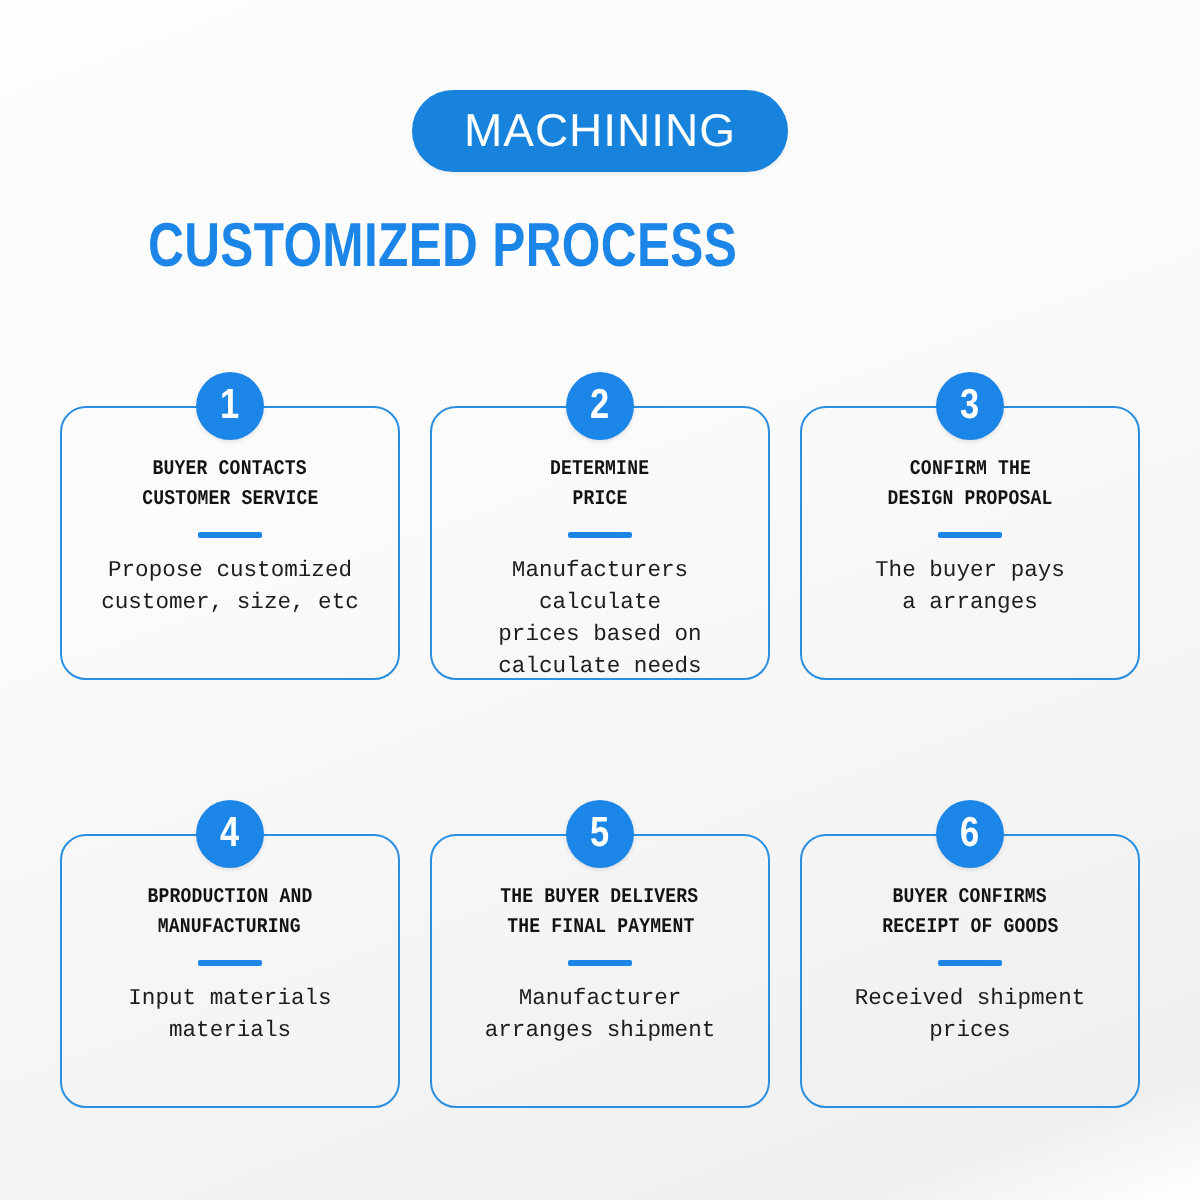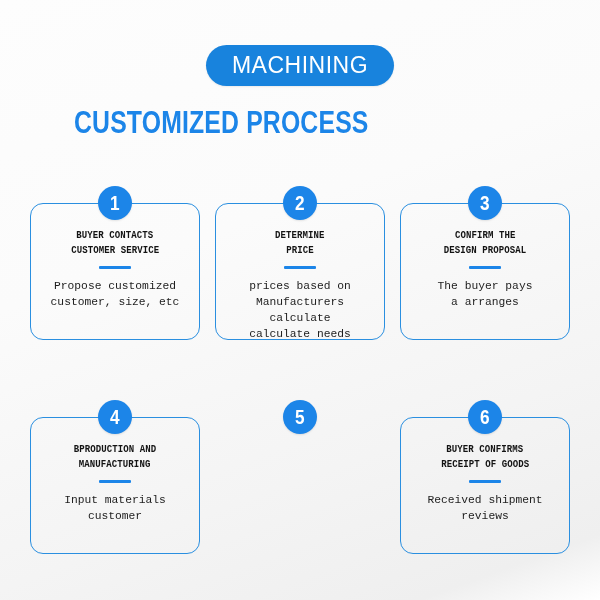--- a/index.html
+++ b/index.html
@@ -180,22 +180,22 @@
       </div>
     </div>
 
     <div class="step">
       <div class="num-circle"><span class="num-glyph">2</span></div>
       <div class="card">
         <div class="card-title">DETERMINE</div>
         <div class="card-title">PRICE</div>
         <div class="divider"></div>
         <div class="card-body">
+          <div>Manufacturers calculate</div>
           <div>prices based on</div>
-          <div>Manufacturers calculate</div>
           <div>calculate needs</div>
         </div>
       </div>
     </div>
 
     <div class="step">
       <div class="num-circle"><span class="num-glyph">3</span></div>
       <div class="card">
         <div class="card-title">CONFIRM THE</div>
         <div class="card-title">DESIGN PROPOSAL</div>
@@ -208,36 +208,45 @@
     </div>
 
     <div class="step">
       <div class="num-circle"><span class="num-glyph">4</span></div>
       <div class="card">
         <div class="card-title">BPRODUCTION AND</div>
         <div class="card-title">MANUFACTURING</div>
         <div class="divider"></div>
         <div class="card-body">
           <div>Input materials</div>
-          <div>customer</div>
+          <div>materials</div>
         </div>
       </div>
     </div>
 
     <div class="step">
       <div class="num-circle"><span class="num-glyph">5</span></div>
+      <div class="card">
+        <div class="card-title">THE BUYER DELIVERS</div>
+        <div class="card-title">THE FINAL PAYMENT</div>
+        <div class="divider"></div>
+        <div class="card-body">
+          <div>Manufacturer</div>
+          <div>arranges shipment</div>
+        </div>
+      </div>
     </div>
 
     <div class="step">
       <div class="num-circle"><span class="num-glyph">6</span></div>
       <div class="card">
         <div class="card-title">BUYER CONFIRMS</div>
         <div class="card-title">RECEIPT OF GOODS</div>
         <div class="divider"></div>
         <div class="card-body">
           <div>Received shipment</div>
-          <div>reviews</div>
+          <div>prices</div>
         </div>
       </div>
     </div>
 
   </div>
 </div>
 
 </body></html>

